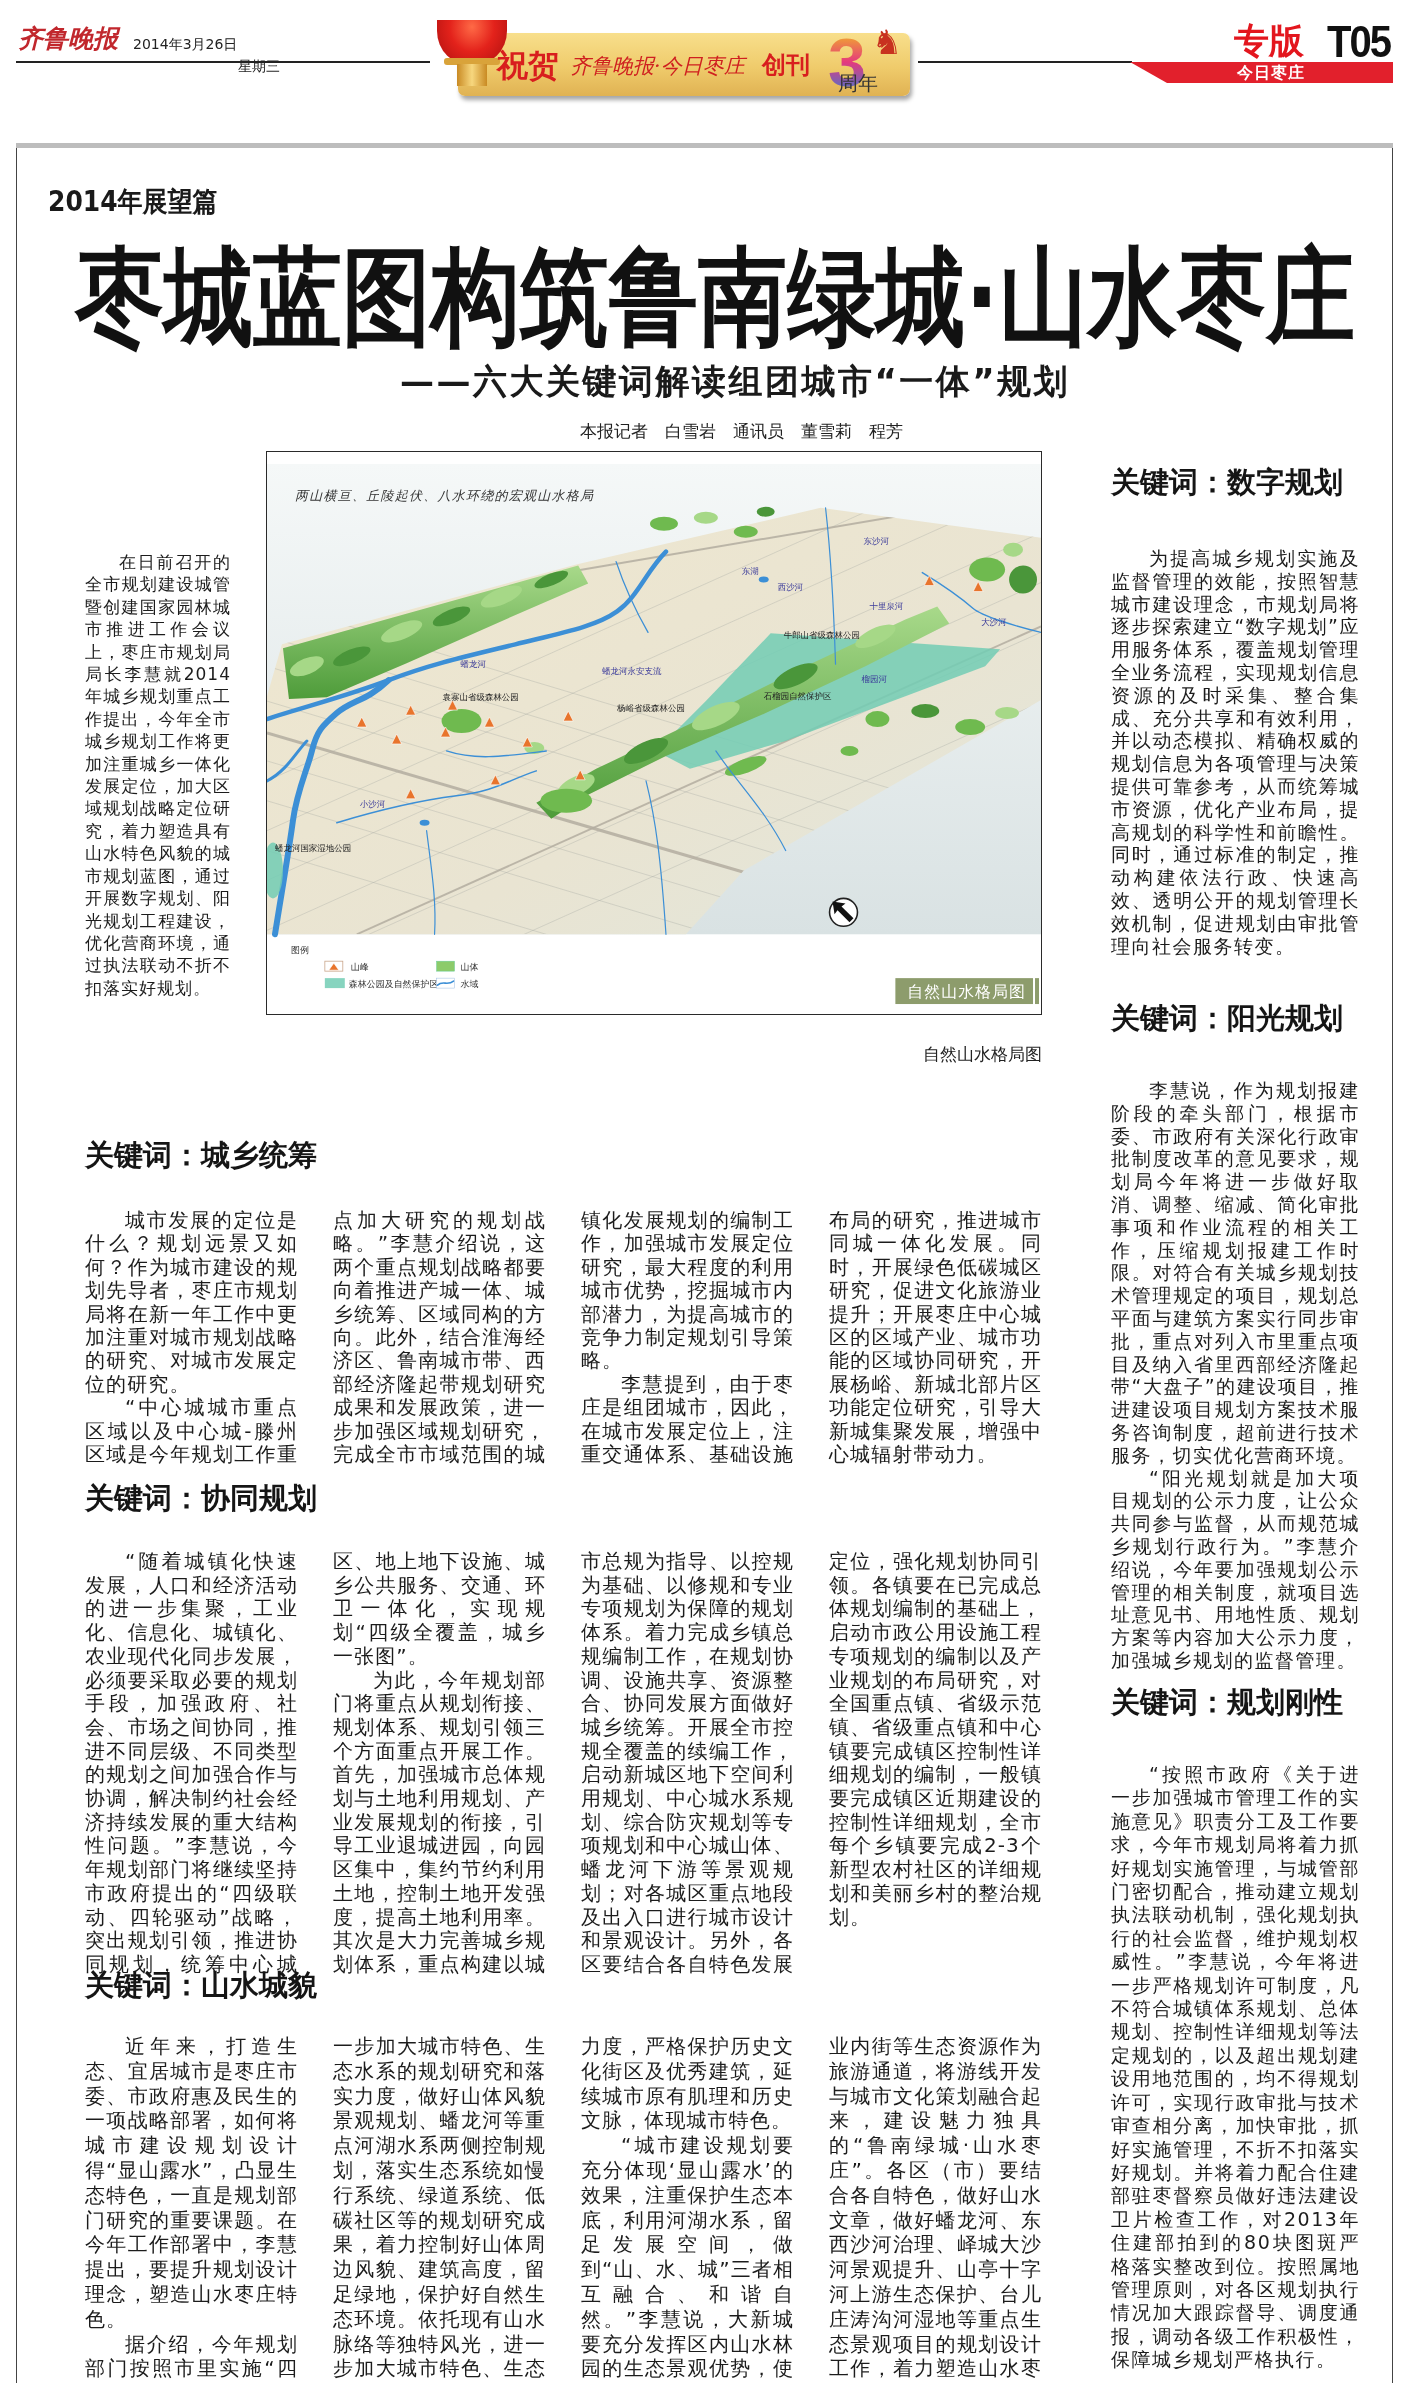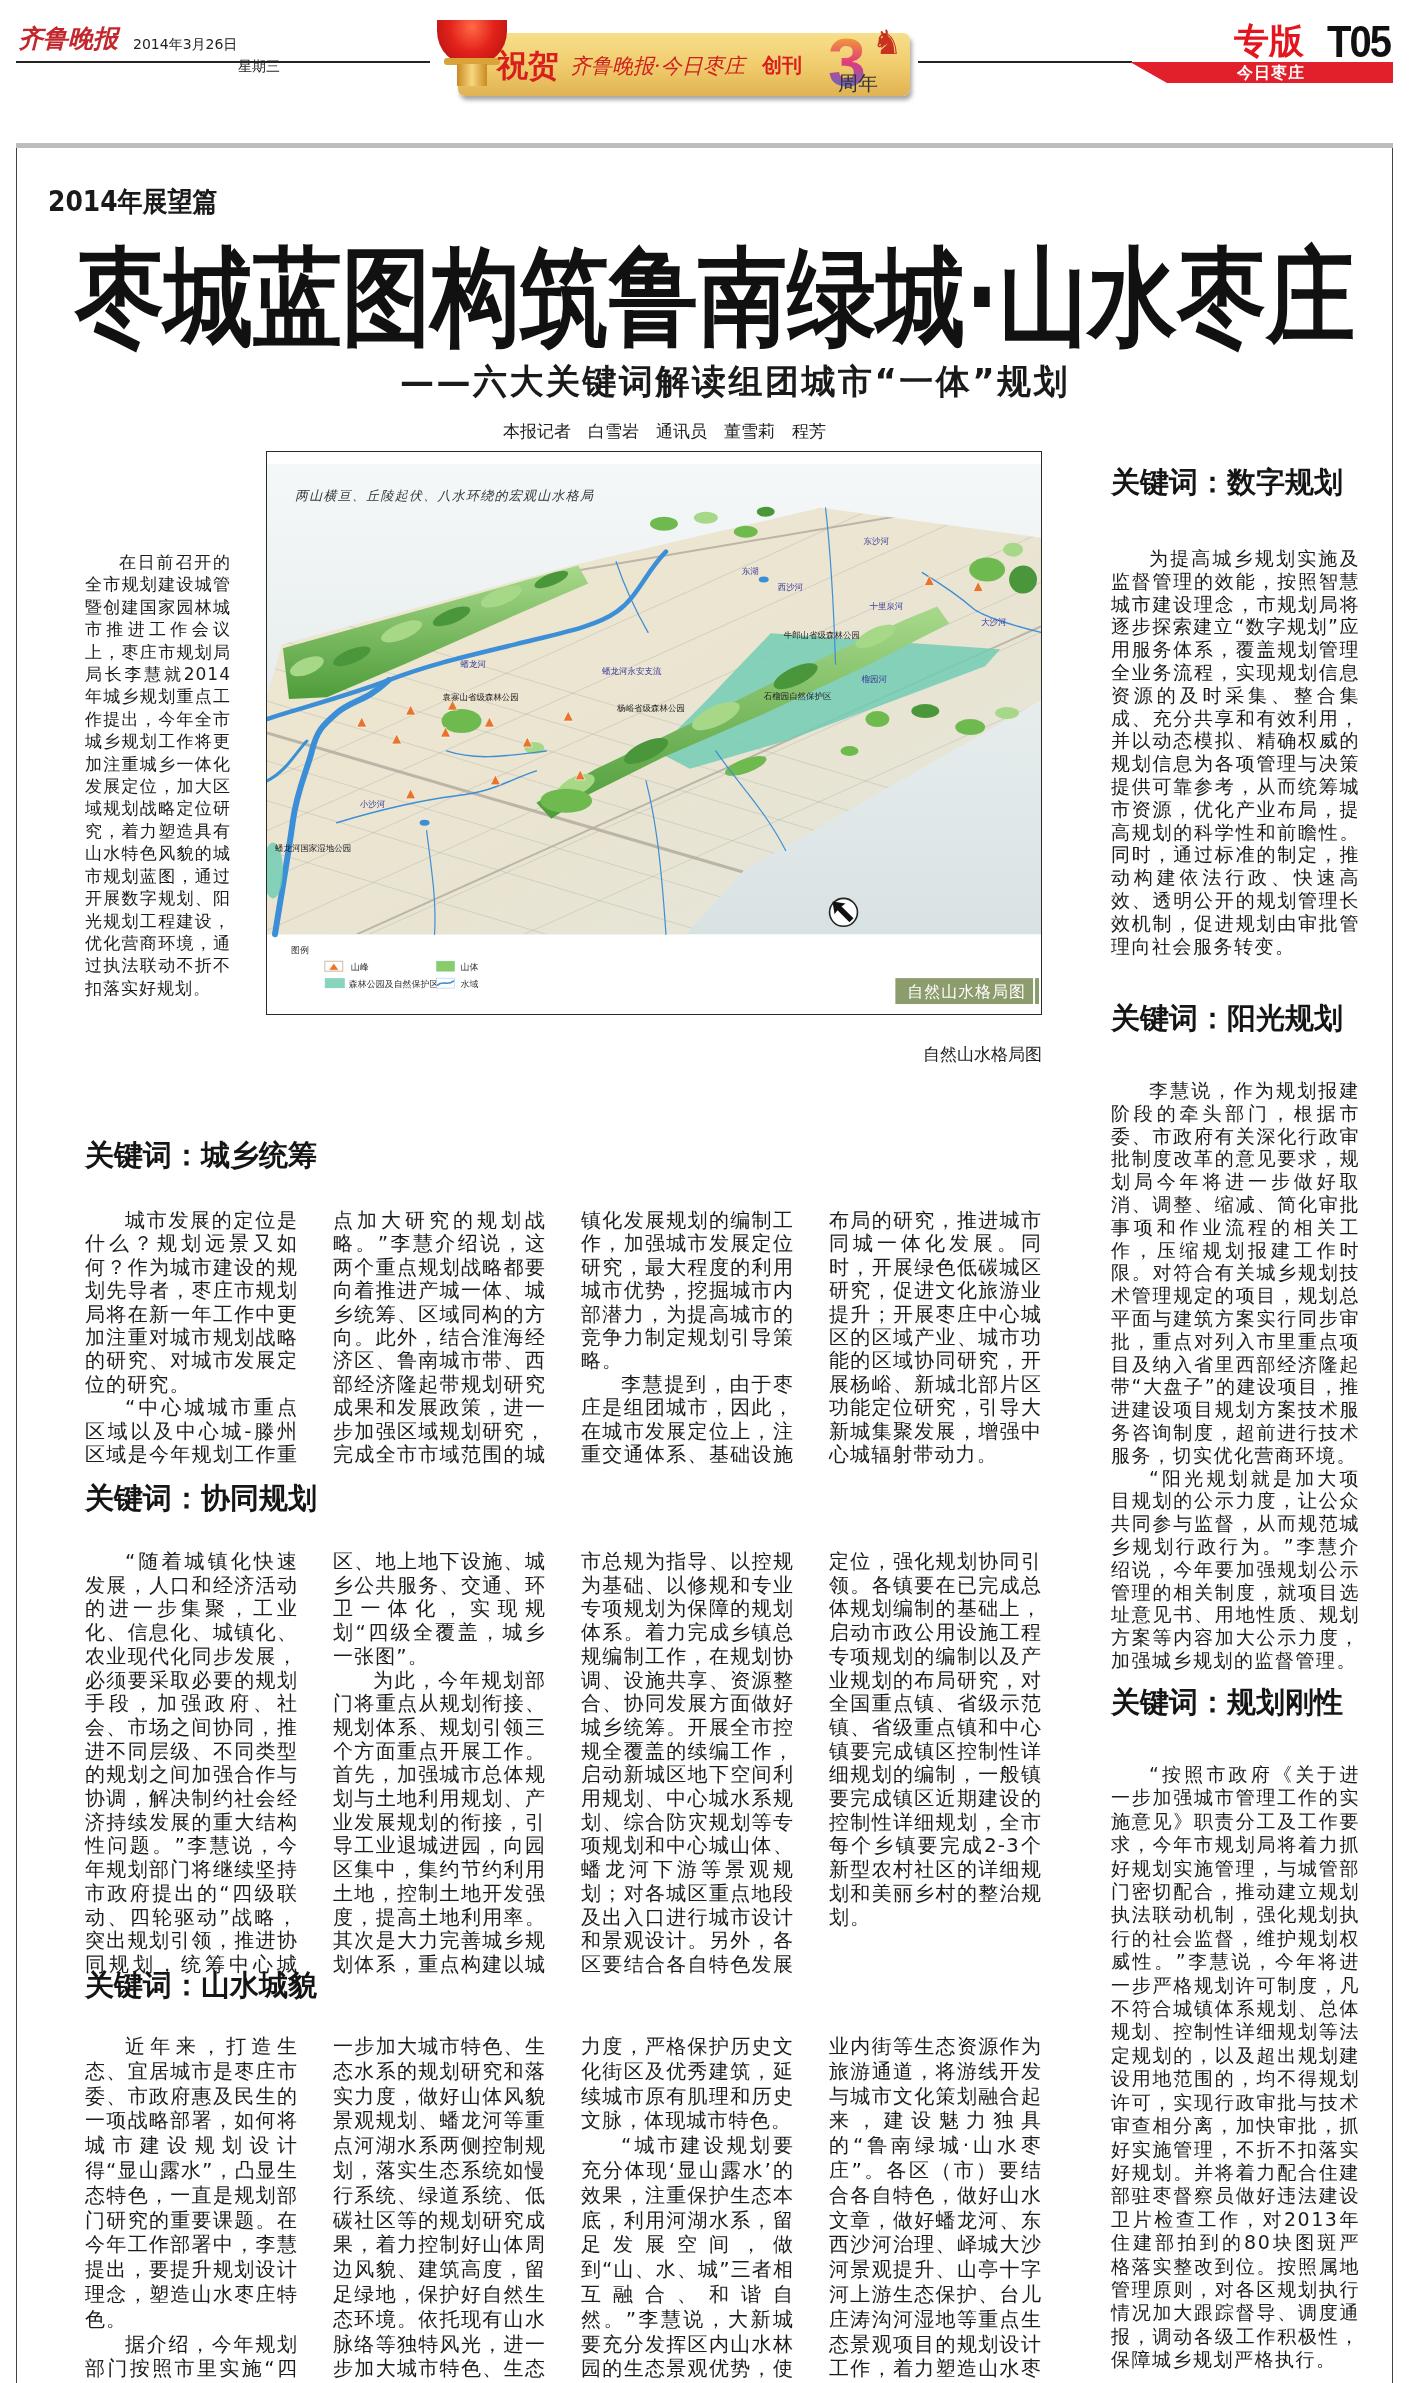--- a/index.html
+++ b/index.html
@@ -12,37 +12,37 @@
 .date{left:133px;top:36px;font-size:14px;line-height:16px;color:#222;white-space:nowrap;}
 .weekday{left:238px;top:36px;font-size:14px;line-height:16px;color:#222;white-space:nowrap;margin-top:22px;}
 .rule-l{left:16px;top:61px;width:414px;height:2px;background:#222;}
 .rule-r{left:918px;top:61px;width:214px;height:2px;background:#222;}
 .banner{left:458px;top:33px;width:452px;height:63px;border-radius:7px;background:linear-gradient(180deg,#f8df8c 0%,var(--banner-gold) 55%,#e0b253 100%);box-shadow:2px 4px 4px rgba(0,0,0,.35);}
 .lantern{left:437px;top:20px;width:70px;height:46px;border-radius:0 0 35px 35px;background:radial-gradient(ellipse at 50% 15%,#ff6a46 0%,#e3221b 45%,#a80e0e 100%);}
 .lantern-band{left:444px;top:58px;width:56px;height:7px;border-radius:3px;background:#d9a33a;}
 .lantern-base{left:457px;top:64px;width:30px;height:22px;background:linear-gradient(90deg,#c98a23,#f7d77e,#c98a23);}
 .b-congrats{left:497px;top:45px;font-size:31px;line-height:40px;font-weight:bold;color:#d81e1e;white-space:nowrap;}
 .b-papers{left:570px;top:51px;font-family:"DejaVu Serif",serif;font-style:italic;font-size:21px;line-height:30px;color:#cf2020;white-space:nowrap;}
-.b-founding{left:762px;top:45px;font-size:20px;line-height:40px;font-weight:bold;color:#d81e1e;white-space:nowrap;}
+.b-founding{left:762px;top:45px;font-size:24px;line-height:40px;font-weight:bold;color:#d81e1e;white-space:nowrap;}
 .b-num{left:828px;top:28px;font-family:"Liberation Sans",sans-serif;font-weight:bold;font-size:68px;line-height:68px;background:linear-gradient(180deg,#f4c21b 0%,#e5397d 50%,#3a7bd5 100%);-webkit-background-clip:text;background-clip:text;color:transparent;}
 .b-years{left:838px;top:71px;font-size:20px;line-height:24px;color:#333;white-space:nowrap;}
 .b-horse{left:872px;top:24px;font-size:34px;line-height:36px;color:#c8321f;}
 .sect-label{left:1234px;top:21px;font-size:35px;line-height:40px;font-weight:bold;color:#e3161e;white-space:nowrap;}
 .page-no{left:1327px;top:22px;font-family:"Liberation Sans",sans-serif;font-weight:bold;font-size:40px;line-height:36px;color:#111;letter-spacing:-2px;transform:scaleY(1.1);transform-origin:left top;}
 .red-bar{left:1130px;top:62px;width:263px;height:21px;background:var(--brand-red);clip-path:polygon(0 0,100% 0,100% 100%,37px 100%);}
 .edition{left:1237px;top:63px;font-size:16px;line-height:19px;font-weight:bold;color:#fff;letter-spacing:1px;white-space:nowrap;}
 
 .top-band{left:16px;top:143px;width:1377px;height:5px;background:var(--frame-gray);}
 .border-l{left:16px;top:148px;width:1px;height:2235px;background:#444;}
 .border-r{left:1392px;top:148px;width:1px;height:2235px;background:#444;}
 
 .kicker{left:48px;top:187px;font-size:25px;line-height:27px;font-weight:bold;color:#1a1a1a;white-space:nowrap;transform:scaleY(1.1);transform-origin:left top;}
 .title{left:40px;top:244px;width:1350px;text-align:center;font-size:89px;line-height:89px;font-weight:bold;color:#111;white-space:nowrap;transform:scaleY(1.2);transform-origin:center top;}
 .subtitle{left:335px;top:363px;width:800px;text-align:center;font-size:34px;line-height:37px;font-weight:bold;letter-spacing:2.5px;white-space:nowrap;color:#1a1a1a;}
-.byline{left:503px;top:421px;width:400px;text-align:left;font-size:17px;line-height:20px;white-space:pre;color:#222;}
+.byline{left:503px;top:421px;width:400px;text-align:right;font-size:17px;line-height:20px;white-space:pre;color:#222;}
 
 .map-box{left:266px;top:451px;width:776px;height:564px;border:1.5px solid #2a2a2a;background:#fff;overflow:hidden;}
 .map-svg{position:absolute;left:0;top:0;width:100%;height:100%;display:block;}
 .map-caption{left:880px;top:1044px;width:162px;text-align:right;font-size:17px;line-height:20px;color:#222;white-space:nowrap;}
 .grid line{stroke:#9ea39f;stroke-width:.7;opacity:.45;}
 .road{stroke:#b3ada0;fill:none;opacity:.85;}
 .water{stroke:var(--water);fill:none;stroke-linecap:round;}
 .lake{fill:var(--water);}
 .teal{fill:var(--forest-teal);opacity:.85;}
 .hill{fill:var(--mountain-green);}

